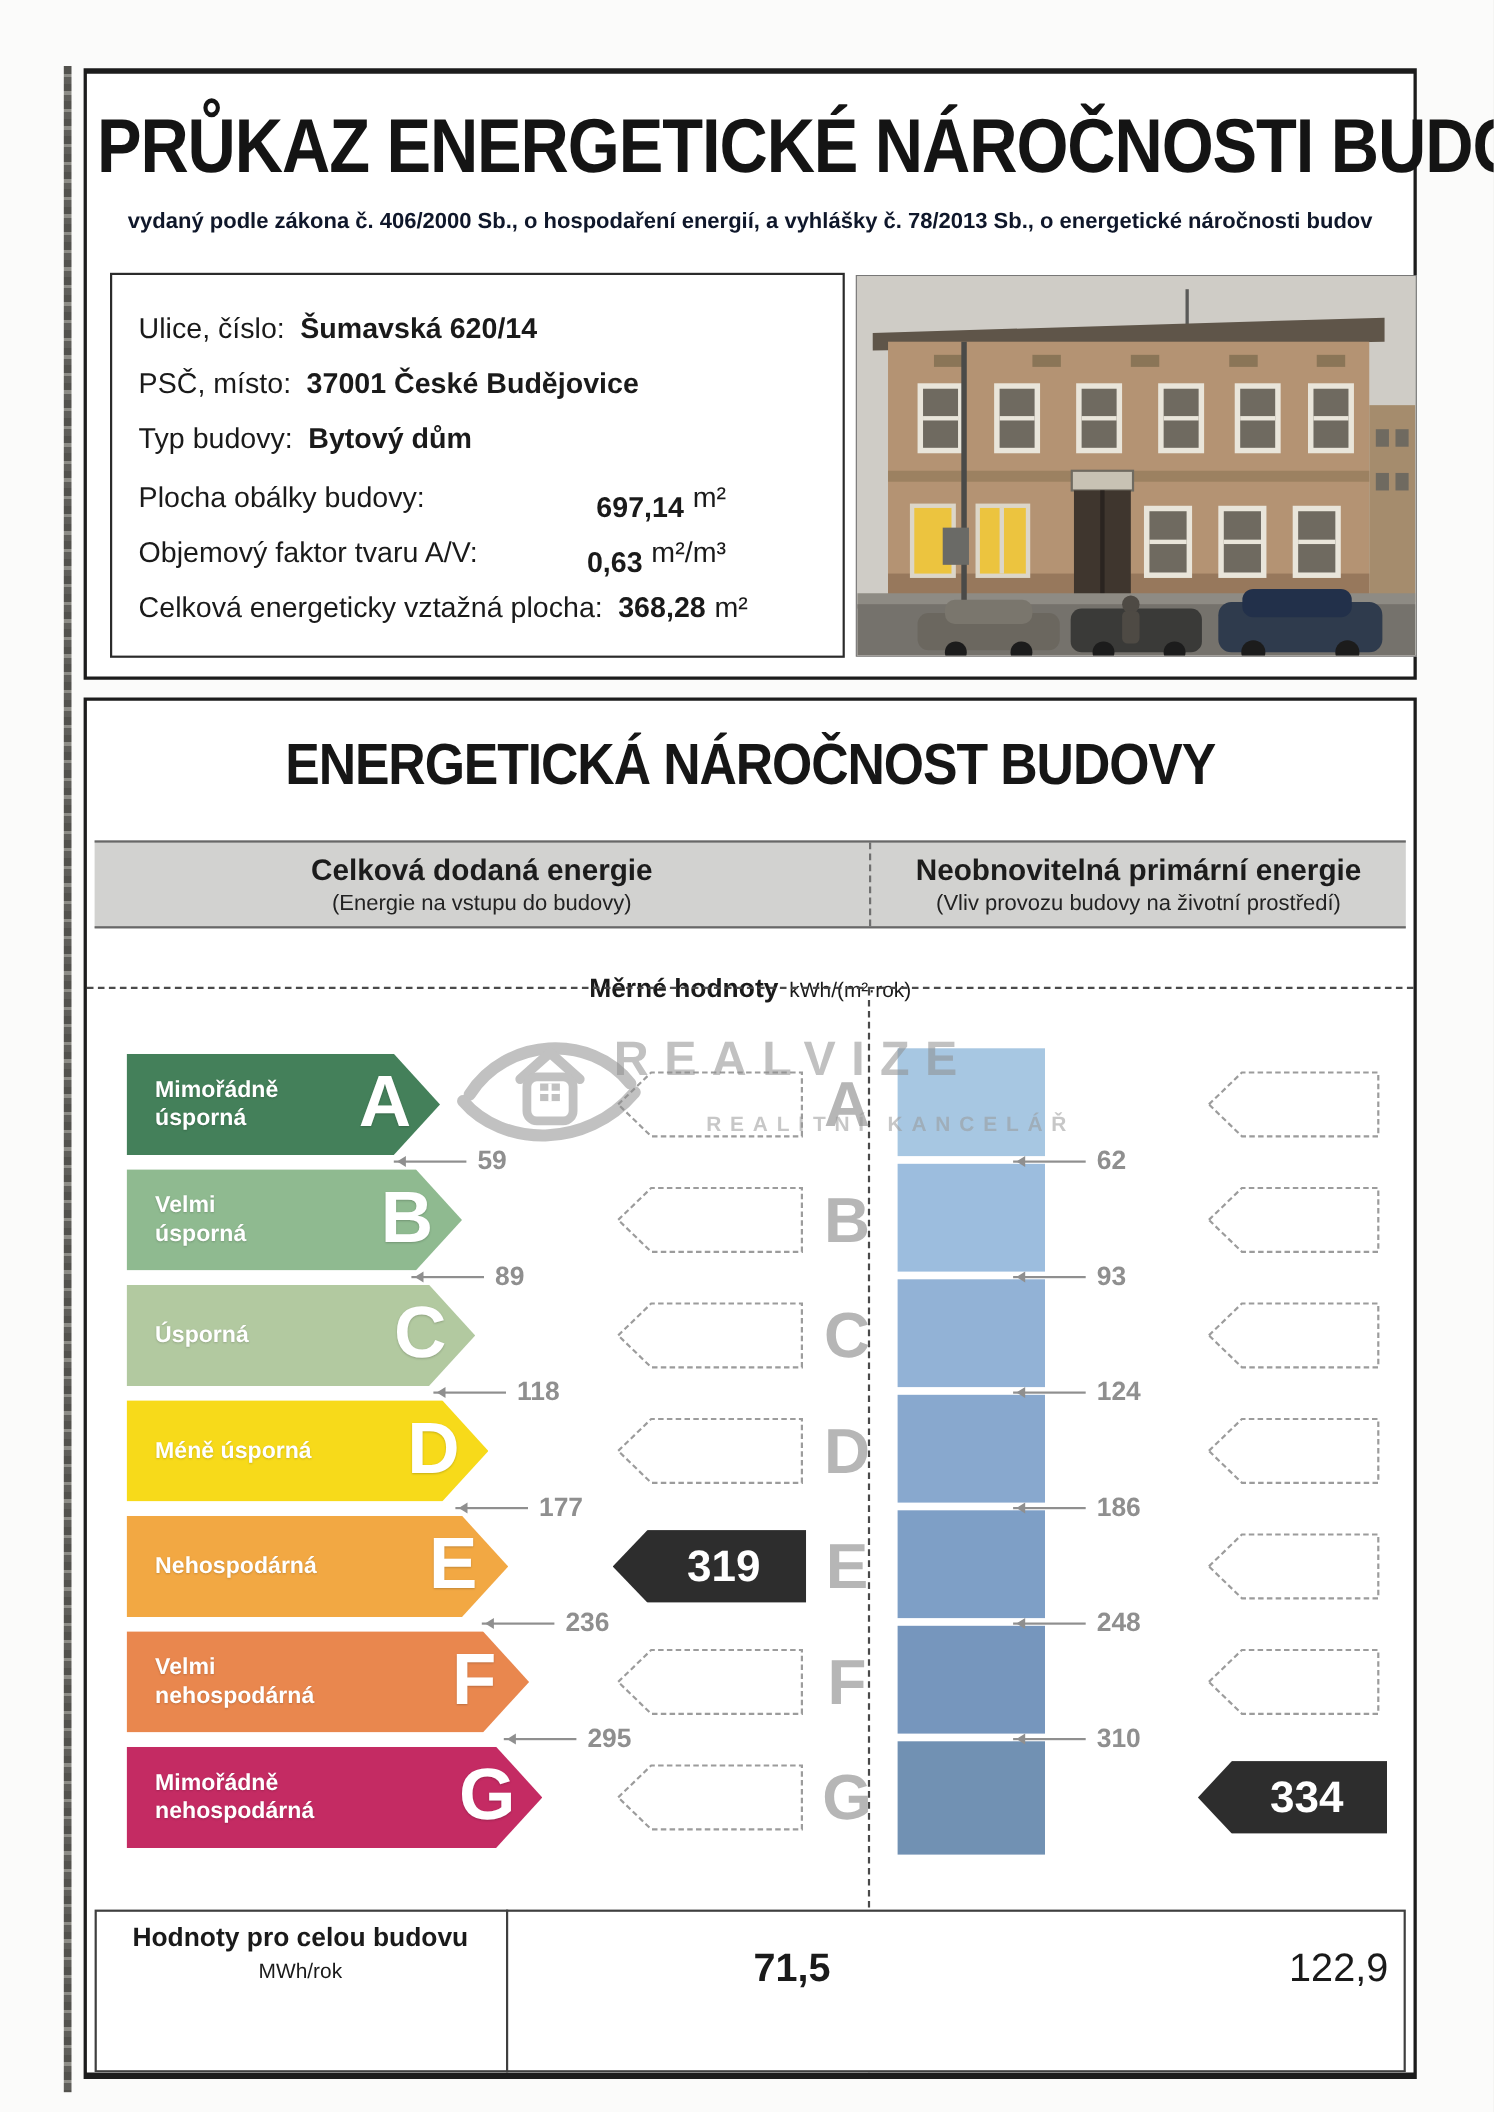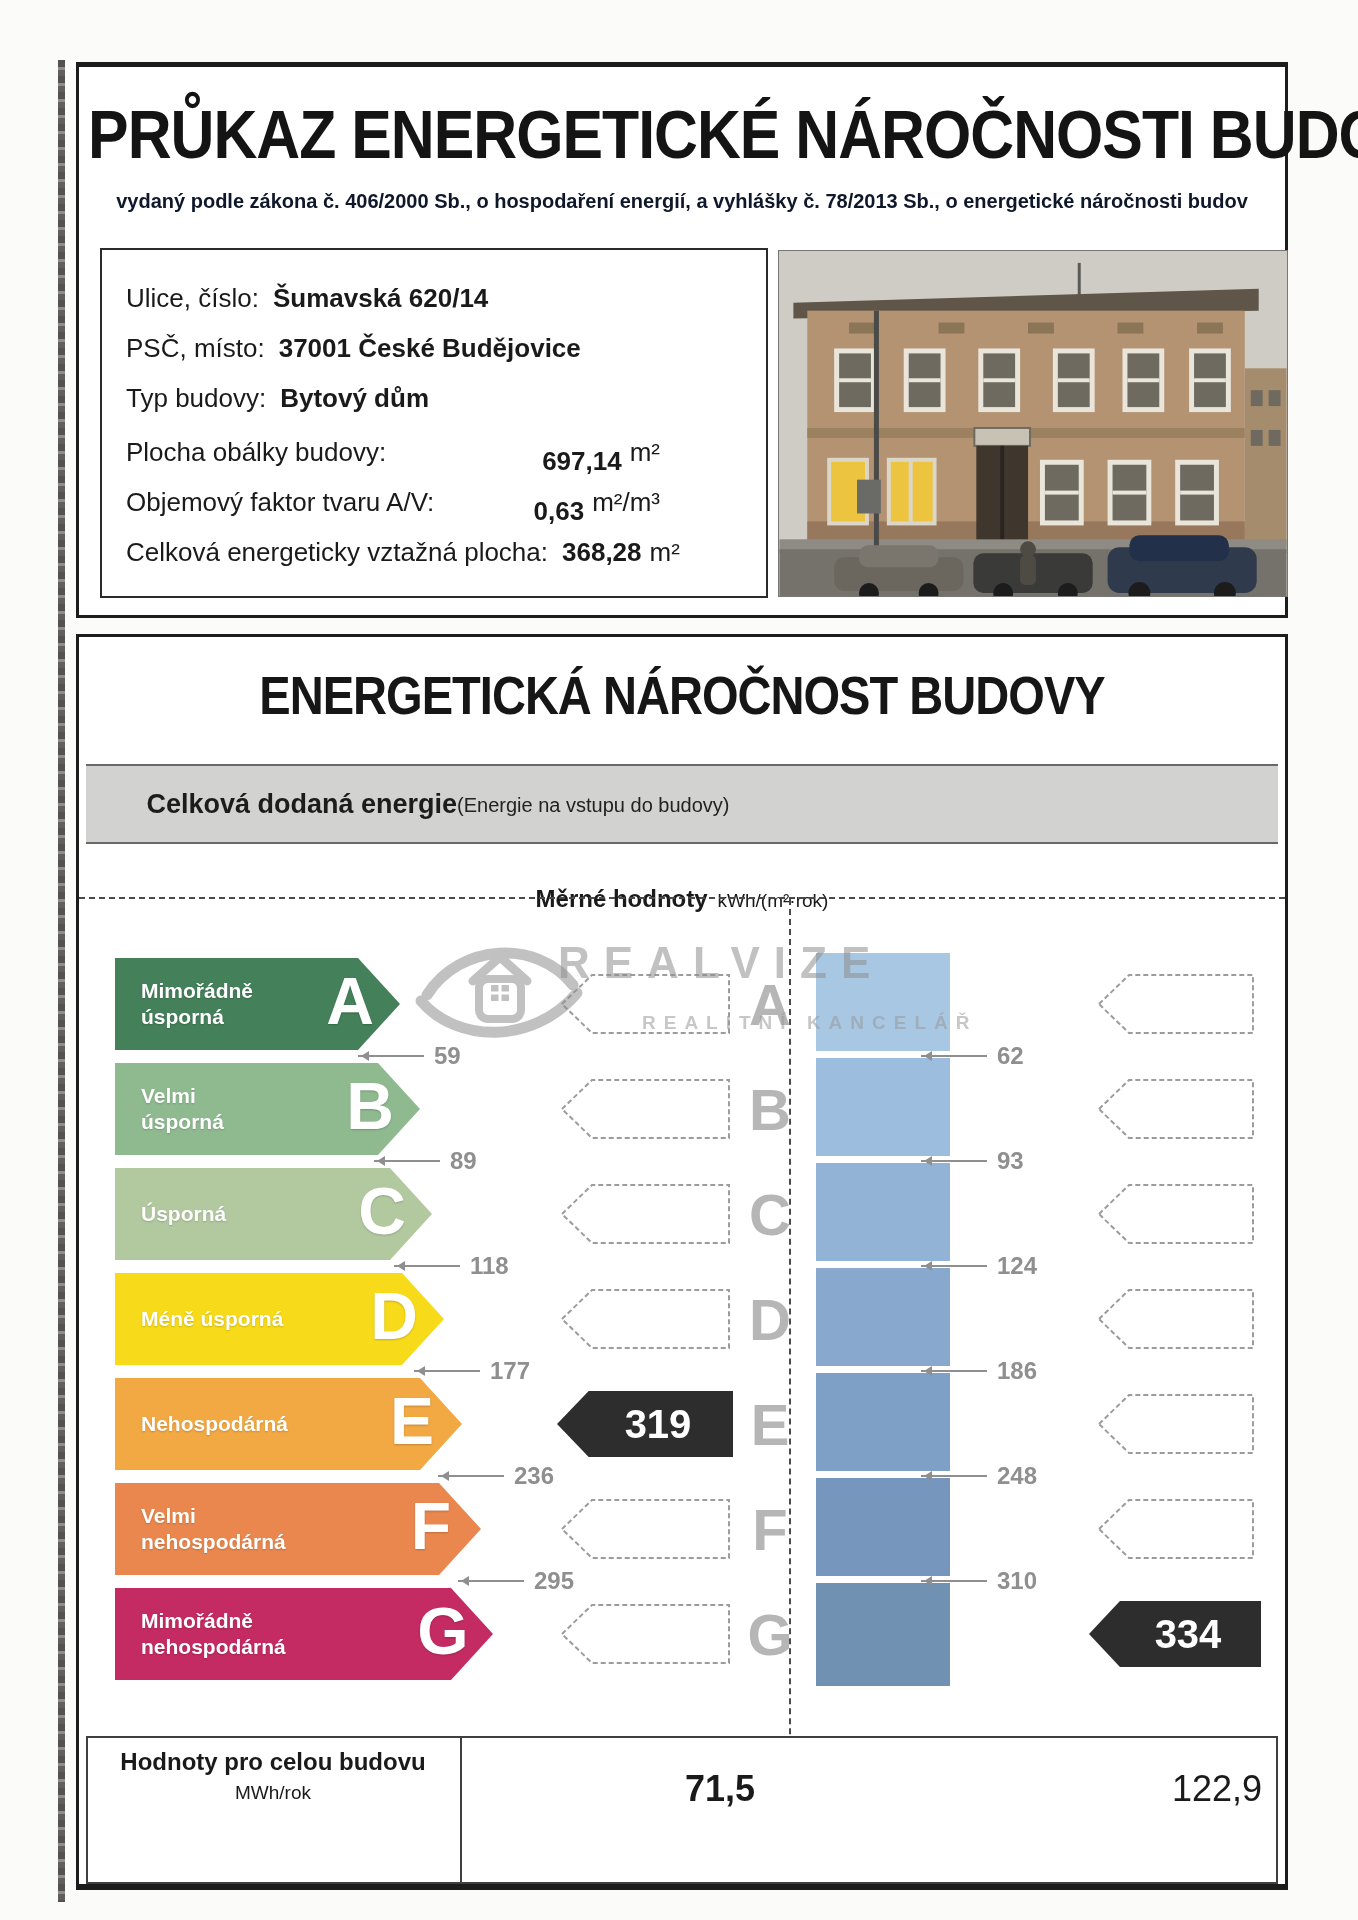--- a/index.html
+++ b/index.html
@@ -31,21 +31,21 @@
   .vu{display:flex;align-items:center;}
 
   
   .photo{left:778px;top:250px;width:510px;height:347px;border:1px solid #777;box-sizing:border-box;background:#cfccc6;}
 
   
   .title2{left:76px;top:668px;width:1212px;text-align:center;font-size:48px;font-weight:bold;
           letter-spacing:-1px;transform:scale(.98,1.1);color:#161616;white-space:nowrap;}
   .grayband{left:86px;top:764px;width:1192px;height:80px;background:#d2d2d0;
             border-top:2px solid #686868;border-bottom:2px solid #686868;box-sizing:border-box;display:flex;}
-  .gcell{display:flex;flex-direction:row;align-items:center;justify-content:center;box-sizing:border-box;}
+  .gcell{display:flex;flex-direction:column;align-items:center;justify-content:center;box-sizing:border-box;}
   .gcell.c1{width:704px;}
   .gcell.c2{width:488px;border-left:2px dashed #6f6f6f;}
   .gcell .t{font-size:27px;font-weight:bold;color:#1c1c1c;}
   .gcell .s{font-size:20px;color:#222;margin-top:3px;}
   .merne{left:76px;top:858px;width:1212px;text-align:center;font-size:24px;font-weight:bold;margin-top:27px;}
   .merne .u{font-size:19px;font-weight:normal;margin-left:10px;}
   .hline{left:79px;top:897px;width:1206px;height:0;border-top:2px dashed #4a4a4a;}
   .vline{left:789px;top:899px;width:0;height:985px;border-left:2px dashed #4a4a4a;}
 
   
@@ -248,20 +248,24 @@
   </div>
 
   <div class="abs box box2"></div>
   <div class="abs title2">ENERGETICKÁ NÁROČNOST BUDOVY</div>
 
   <div class="abs grayband">
     <div class="gcell c1">
       <div class="t">Celková dodaná energie</div>
       <div class="s">(Energie na vstupu do budovy)</div>
     </div>
+    <div class="gcell c2">
+      <div class="t">Neobnovitelná primární energie</div>
+      <div class="s">(Vliv provozu budovy na životní prostředí)</div>
+    </div>
   </div>
 
   <div class="abs merne">
     <span>Měrné hodnoty</span><span class="u">kWh/(m²·rok)</span>
   </div>
 
   <div class="abs hline"></div>
   <div class="abs vline"></div>
 
   <div class="srow r0">

